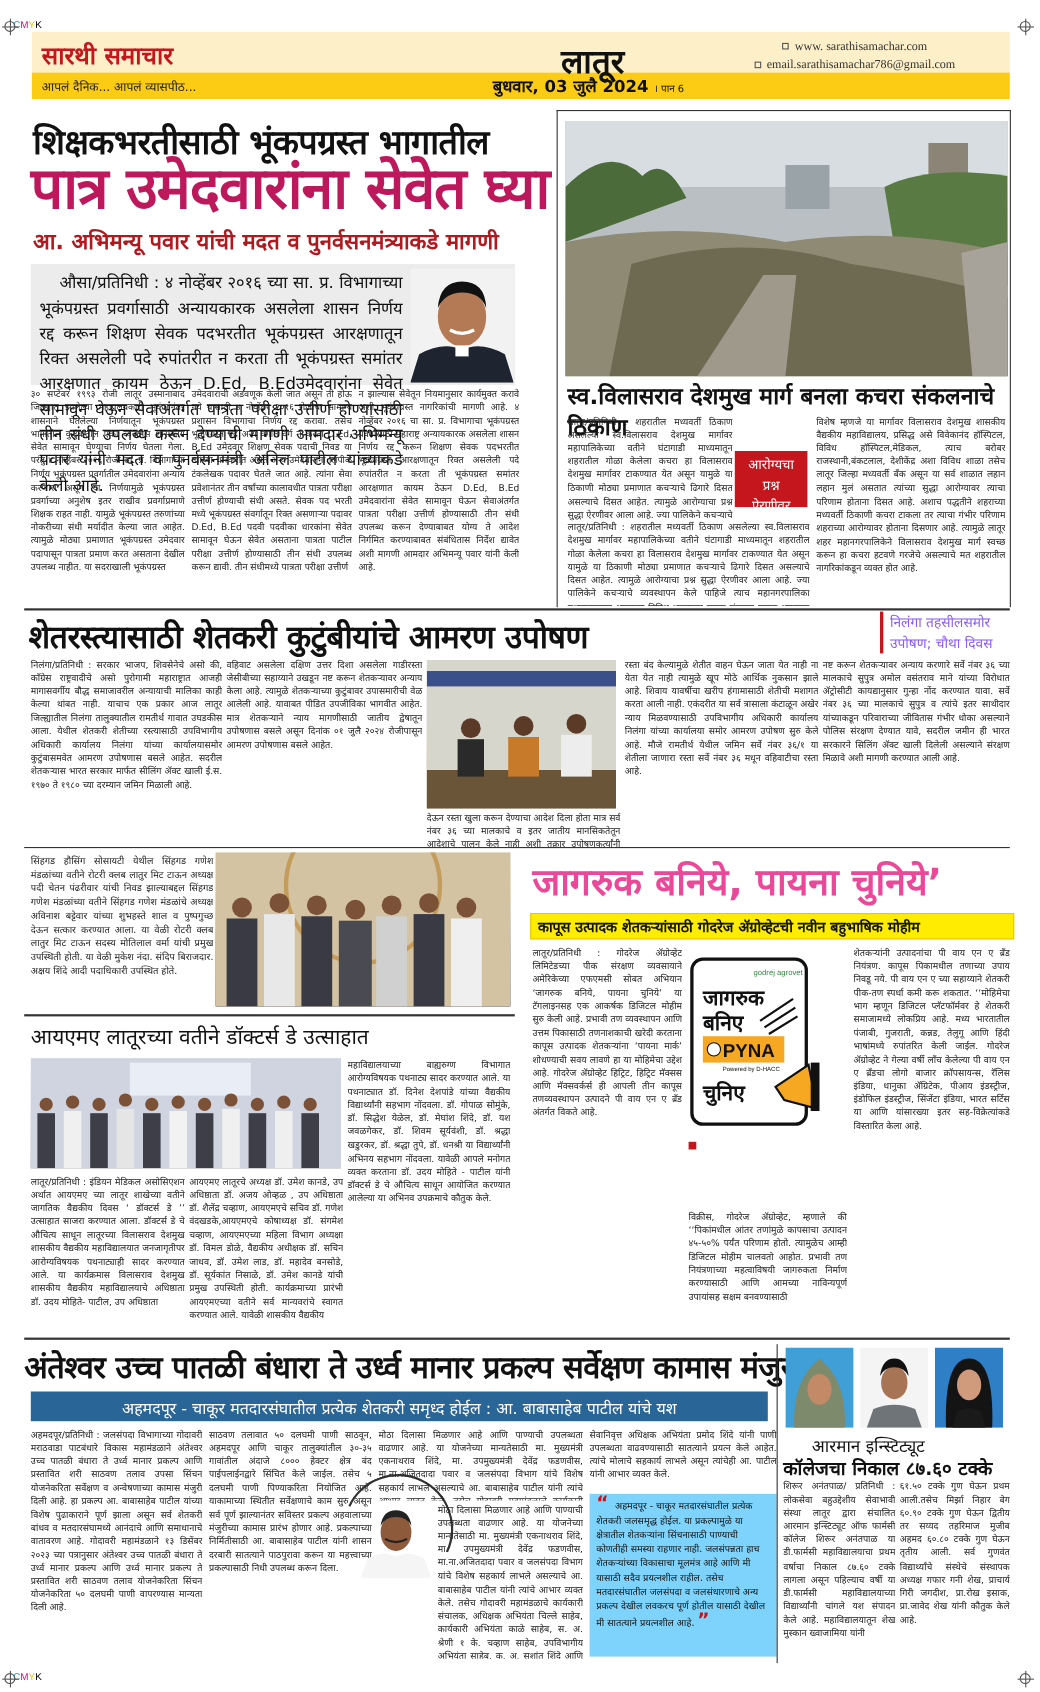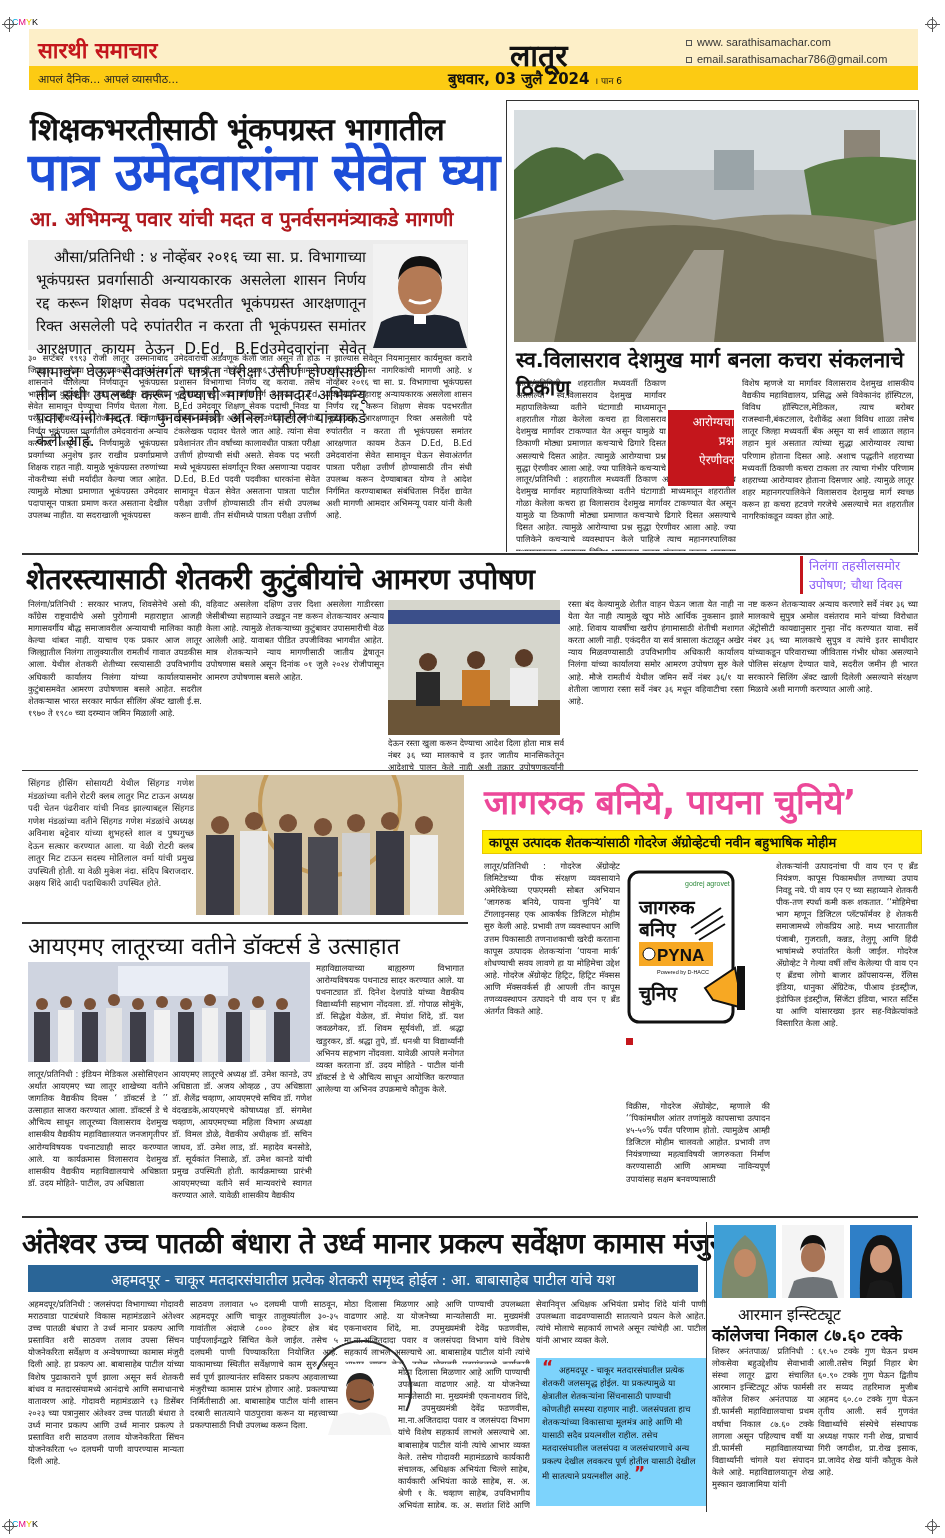--- a/index.html
+++ b/index.html
@@ -10,54 +10,54 @@
 .reg .c{color:#00a8e0}.reg .m{color:#e0007a}.reg .y{color:#e8c800}.reg .k{color:#000}
 .cross{position:absolute;width:10px;height:10px;border:1px solid #555;border-radius:50%;}
 .cross:before{content:"";position:absolute;left:4px;top:-3px;width:1px;height:15px;background:#555;}
 .cross:after{content:"";position:absolute;top:4px;left:-3px;width:15px;height:1px;background:#555;}
 
 
 .mast-top{left:29px;top:29px;width:889px;height:37px;background:#fdefc8;}
 .mast-bot{left:29px;top:66px;width:889px;height:24px;background:#fccb13;}
 .logo{left:38px;top:34px;font-size:22px;font-weight:bold;color:#c4161c;font-family:"DejaVu Serif",serif;}
 .city{left:510px;top:34px;font-size:30px;font-weight:bold;color:#111;}
-.web{left:686px;top:34px;font-size:11px;color:#333;font-family:Liberation Sans, sans-serif;line-height:17px;}
+.web{left:686px;top:34px;font-size:11px;color:#333;font-family:Liberation Serif, serif;line-height:17px;text-align:center;}
 .web span.sq{display:inline-block;width:6px;height:6px;border:1px solid #555;margin-right:5px;}
 .tag{left:38px;top:71px;font-size:11px;color:#222;}
 .date{left:448px;top:68px;font-size:15px;color:#111;font-weight:bold;}
 .date small{font-size:9px;font-weight:normal;text-align:center;}
 
 
 .h1a{left:30px;top:107px;font-size:31px;font-weight:bold;color:#111;letter-spacing:-0.5px;}
-.h1b{left:28px;top:140px;font-size:52px;font-weight:bold;color:#1d4ed8;letter-spacing:-1px;line-height:64px;}
+.h1b{left:28px;top:140px;font-size:52px;font-weight:bold;color:#be185d;letter-spacing:-1px;line-height:64px;}
 .h1c{left:30px;top:205px;font-size:20px;color:#b0191e;font-weight:bold;}
 .lead{left:28px;top:240px;width:440px;height:110px;background:#ececec;}
 .lead p{position:absolute;left:8px;top:6px;width:330px;font-size:15px;line-height:23px;text-indent:18px;color:#111;text-align:justify;}
 .mla{position:absolute;left:345px;top:4px;width:94px;height:104px;}
 .col{position:absolute;font-size:8.3px;line-height:12.1px;color:#222;text-align:justify;overflow:hidden;}
 
 
 .photo{position:absolute;overflow:hidden;}
 .garb{left:514px;top:110px;width:402px;height:232px;background:linear-gradient(180deg,#c8cfd3 0%,#d9dcdc 22%,#a7a68f 40%,#8a8a6c 60%,#6a6e4a 80%,#5d6044 100%);}
 .h2{left:516px;top:345px;font-size:21px;font-weight:bold;color:#111;}
-.redbox{left:668px;top:410px;width:66px;height:76px;background:#c4161c;color:#fff;text-align:right;font-size:12px;line-height:19px;padding-top:3px;}
+.redbox{left:668px;top:410px;width:66px;height:51px;background:#c4161c;color:#fff;text-align:center;font-size:12px;line-height:19px;padding-top:3px;}
 
 .rule{position:absolute;background:#333;}
 
 
 .h3{left:26px;top:558px;font-size:29px;font-weight:bold;color:#111;letter-spacing:-0.5px;}
 .h3side{left:800px;top:556px;border-left:3px solid #c4161c;padding-left:6px;font-size:12.5px;line-height:19px;color:#8b5cf6;}
 .protest{left:388px;top:600px;width:172px;height:135px;background:linear-gradient(180deg,#d8d8d0 0%,#c0b7a8 40%,#9a7b4e 70%,#6d5a3e 100%);}
 
 
 .ganesh{left:196px;top:775px;width:268px;height:140px;background:linear-gradient(180deg,#d7c7a8 0%,#c8b38a 30%,#6f6f74 60%,#3a3a44 100%);}
 .h4{left:484px;top:778px;font-size:34px;font-weight:bold;color:#ec4899;}
 .yellowbar{left:482px;top:830px;width:440px;height:24px;background:#ffec00;font-size:13px;font-weight:bold;color:#111;padding:2px 0 0 6px;border:1px solid #e8c800;}
 .pyna{left:625px;top:868px;width:130px;height:160px;}
-.h5{left:28px;top:929px;font-size:23px;color:#111;}
+.h5{left:28px;top:929px;font-size:19px;color:#111;}
 .ima{left:28px;top:962px;width:282px;height:100px;background:linear-gradient(180deg,#d9dde8 0%,#c6cbd8 30%,#8b8b92 65%,#4c4c58 100%);}
 
 
 .h6{left:22px;top:1223px;font-size:28px;font-weight:bold;color:#111;letter-spacing:-0.5px;}
 .bluebar{left:28px;top:1265px;width:670px;height:27px;background:#2a6597;color:#fff;font-size:14.5px;text-align:center;padding-top:4px;}
 .quote{left:536px;top:1358px;width:170px;height:148px;background:#7dd3fc;}
 .quote p{position:absolute;left:6px;top:4px;width:160px;font-size:8.5px;line-height:13px;color:#111;}
 .quote .qm{color:#c4161c;font-weight:bold;font-size:17px;line-height:10px;}
 .portrait{position:absolute;width:62px;height:73px;}
 .h7a{left:738px;top:1303px;font-size:15.5px;font-weight:normal;color:#111;}

